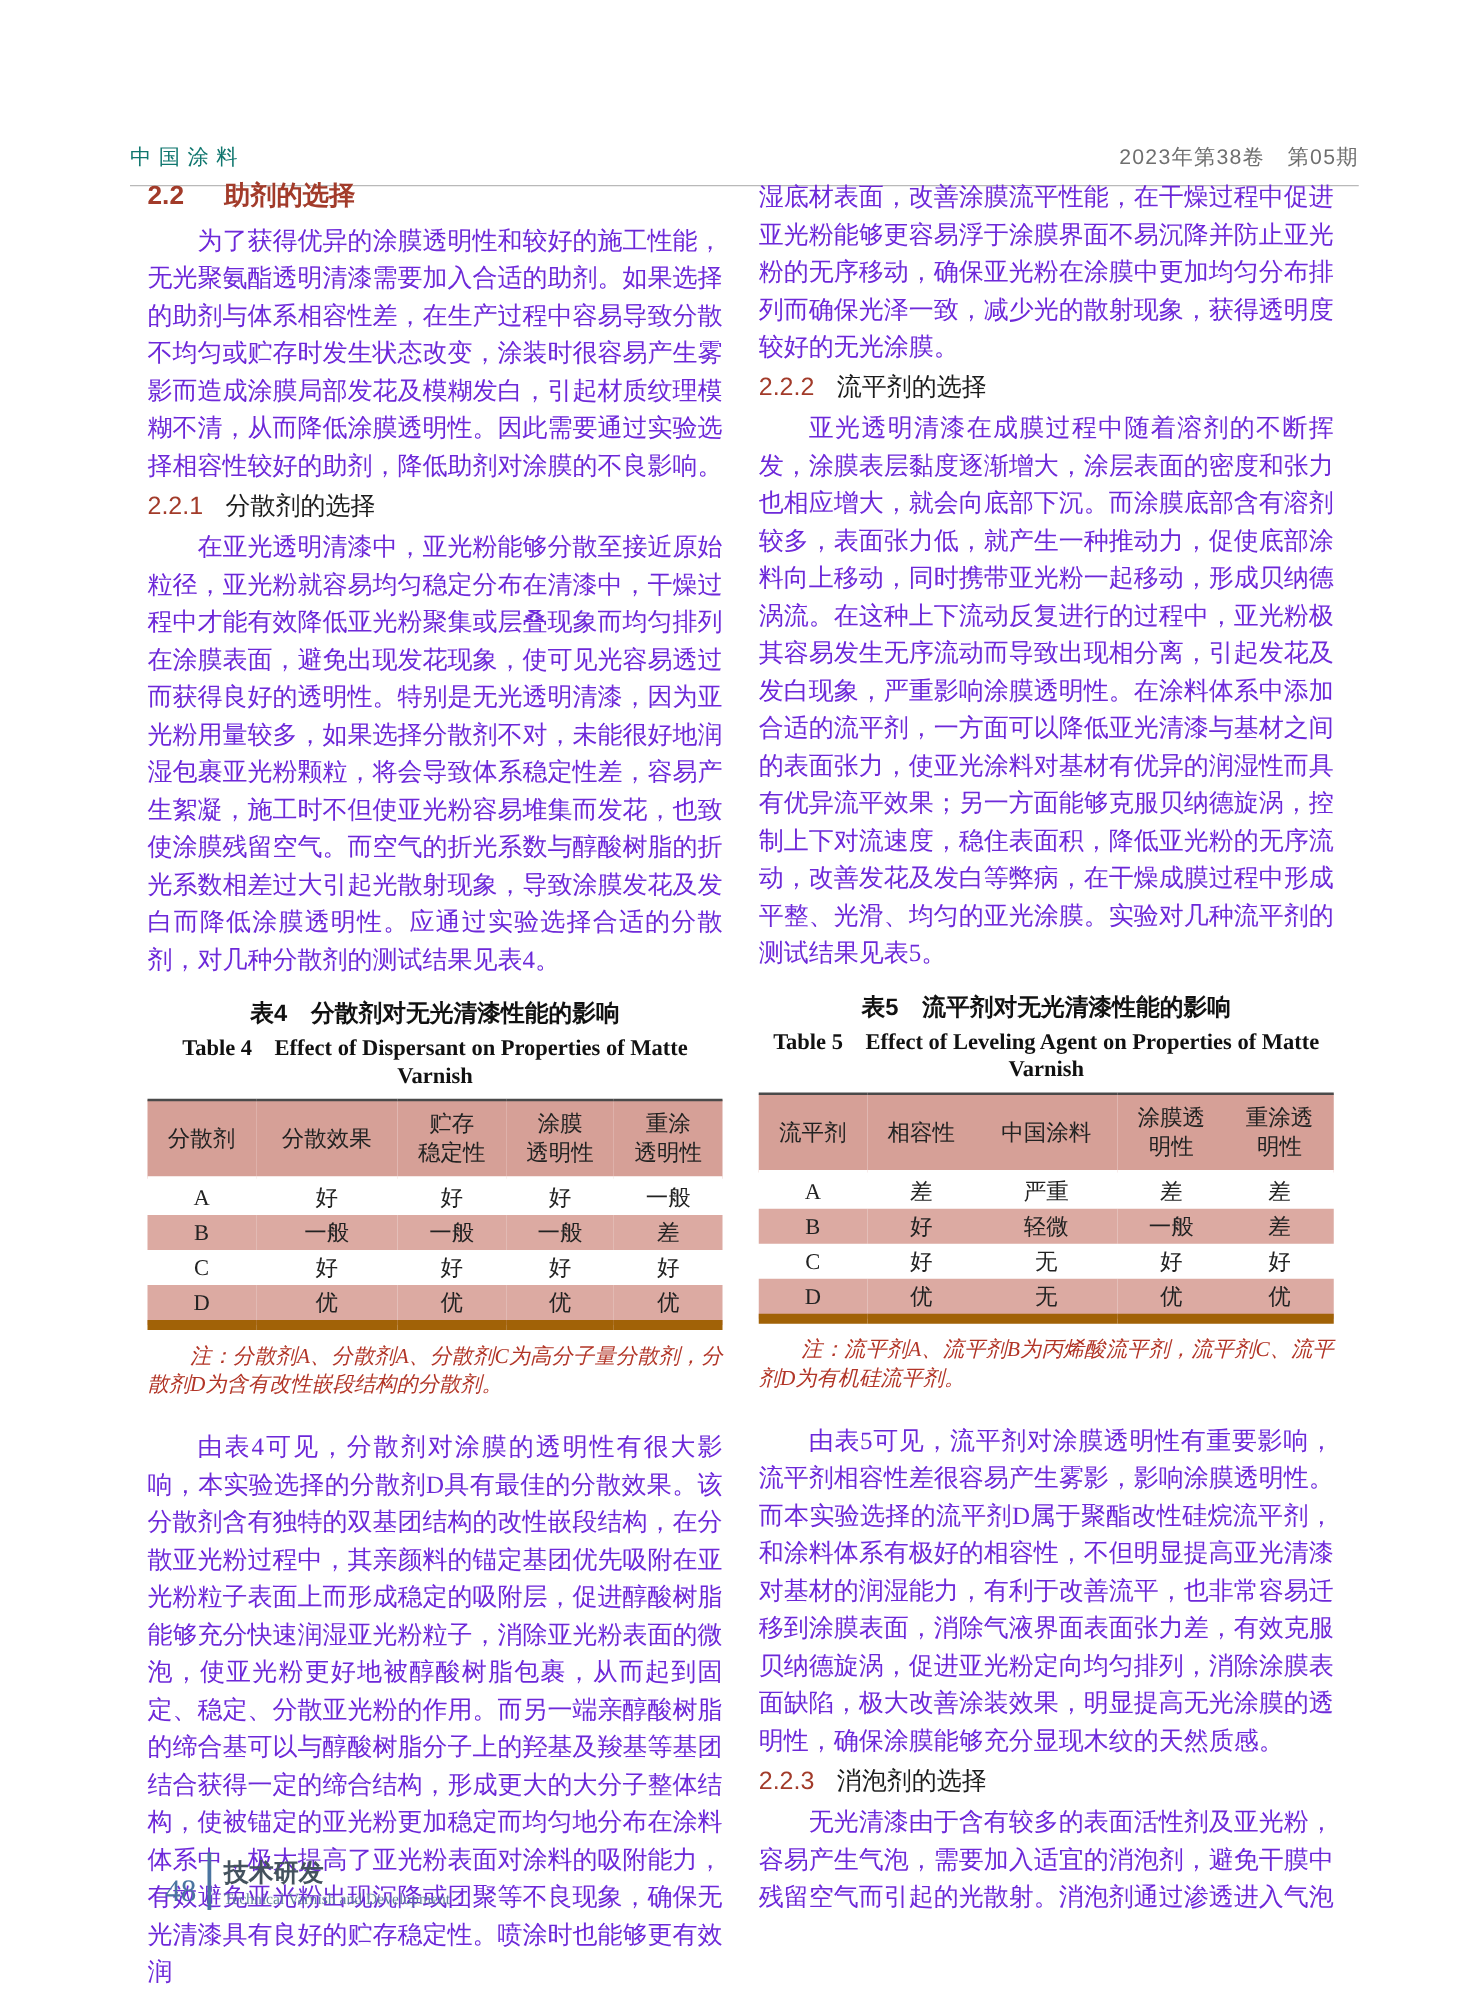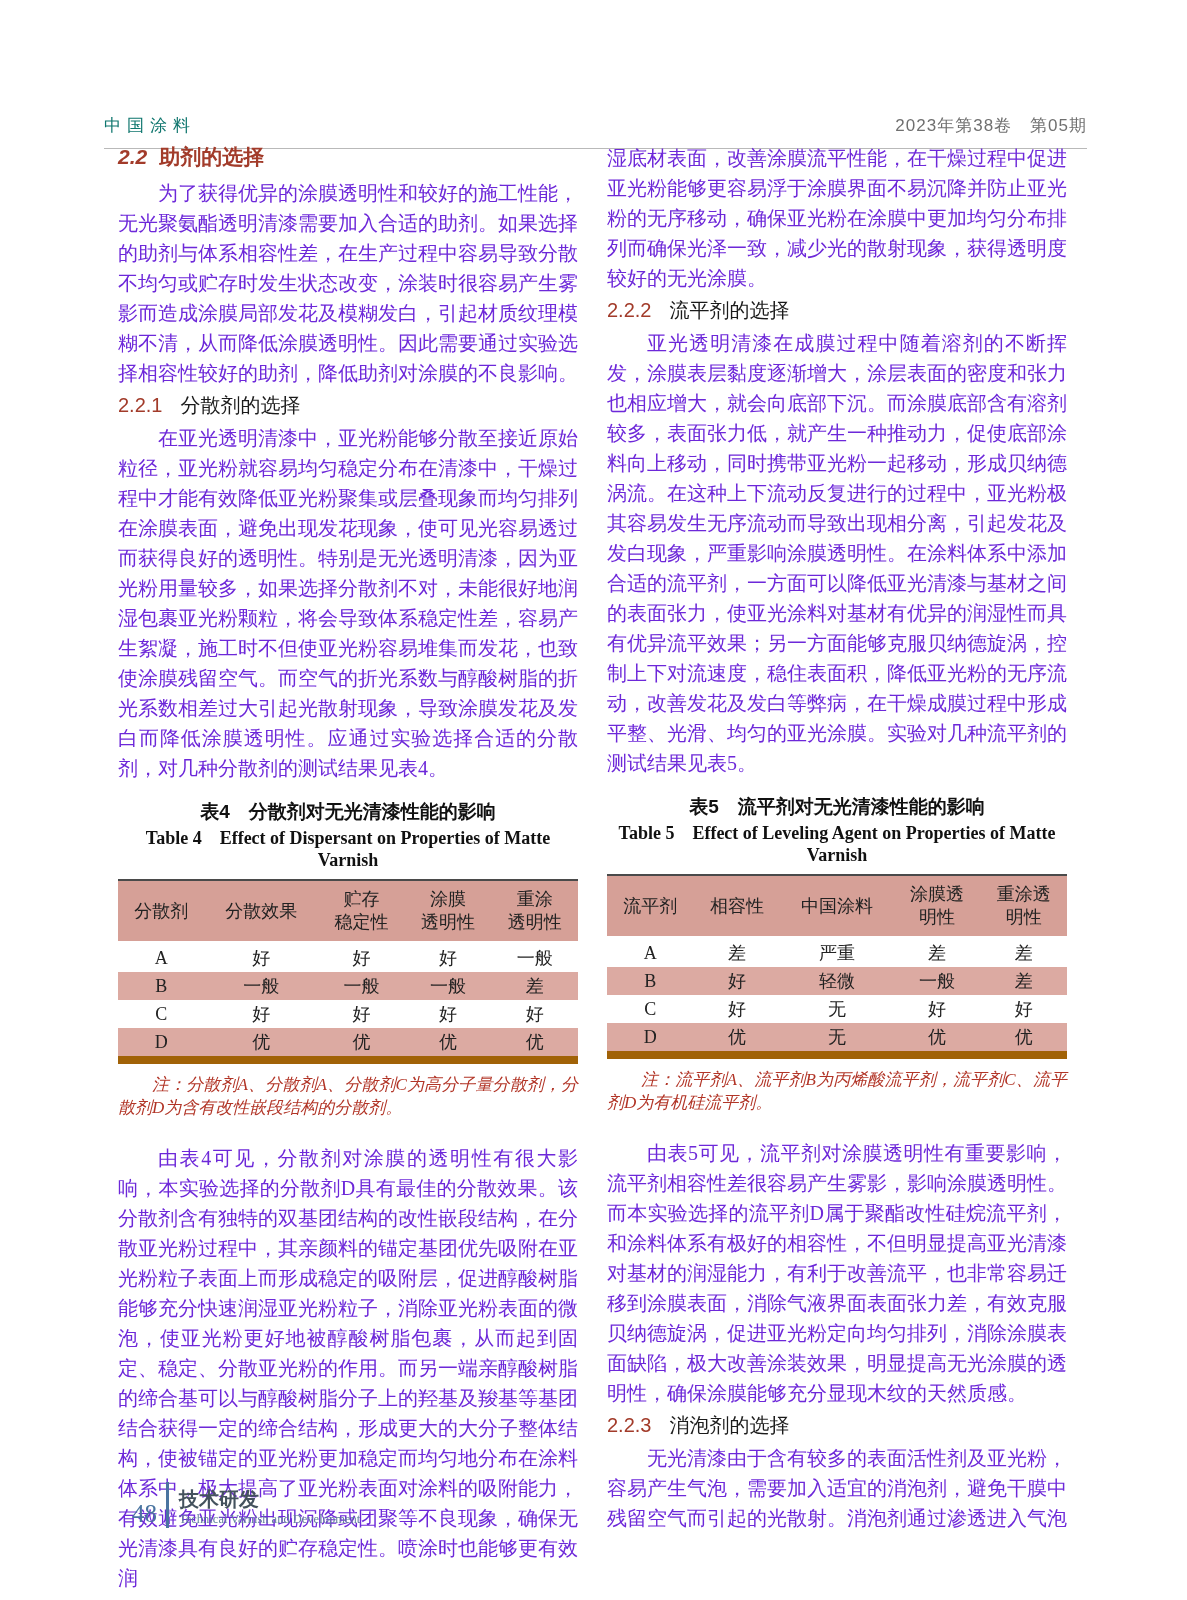--- a/index.html
+++ b/index.html
@@ -30,21 +30,21 @@
   
   .col{position:absolute;top:135px;width:460px;}
   .col-left{left:118px;}
   .col-right{left:607px;}
   
   .sec2{
     margin:8px 0 7px;
     font-family:"Liberation Sans","DejaVu Sans",sans-serif;
     font-size:21px;font-weight:bold;color:#a23b2a;line-height:28px;
   }
-  .sec2 .sec-num{margin-right:12px;font-style:italic;}
+  .sec2 .sec-num{margin-right:32px;}
   .sec3{
     margin:2px 0 3px;
     font-family:"Liberation Sans","DejaVu Sans",sans-serif;
     font-size:20px;font-weight:normal;line-height:30px;color:#1b1b1b;
   }
   .sec3 .sec-num{color:#a23b2a;margin-right:18px;}
   
   .body{
     margin:0;
     font-size:20px;line-height:30px;

